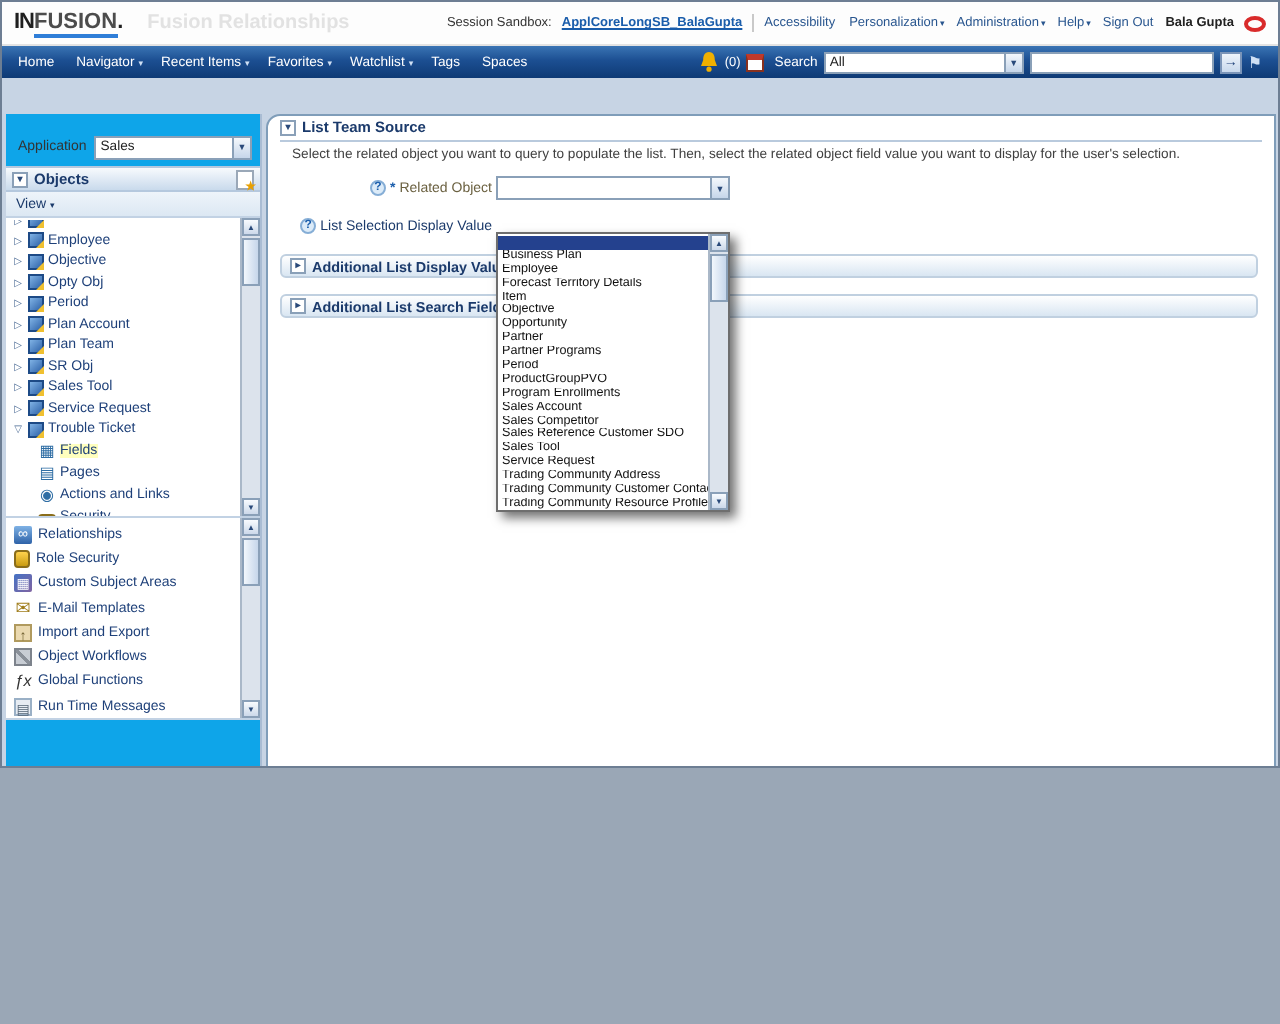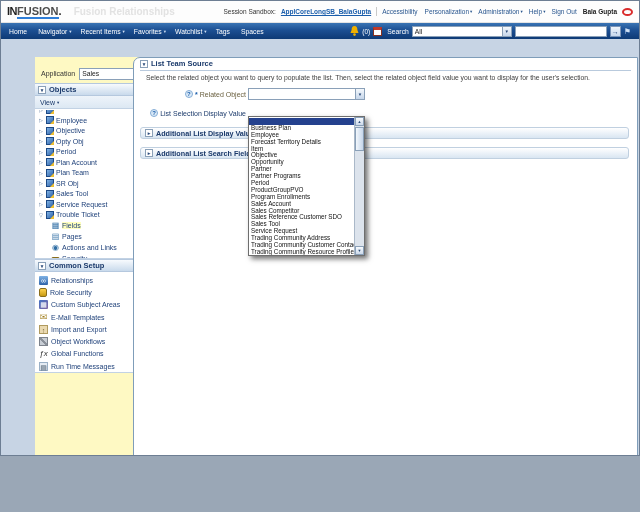--- a/index.html
+++ b/index.html
@@ -1,18 +1,18 @@
 <!DOCTYPE html>
 <html><head>
 <meta charset="utf-8">
 <style>
   * { margin:0; padding:0; box-sizing:border-box; }
   html,body { background:#9aa7b6; }
   #app {
-    position:relative; width:640px; height:456px; overflow:hidden;
+    position:relative; width:640px; height:384px; overflow:hidden;
     background:#c7d4e4; font-family:"Liberation Sans", sans-serif;
     border:1px solid #6d7e93;
   }
 
   
   .banner { position:absolute; top:0; left:0; right:0; height:22px; background:#fdfdfd;
             display:flex; align-items:center; padding:0 6px; border-bottom:1px solid #e3e3e3; }
   .logo { display:flex; align-items:baseline; }
   .logo-in { font-size:11px; font-weight:900; color:#1f1f1f; letter-spacing:-0.5px; }
   .logo-fusion { font-size:11px; font-weight:700; color:#4c4c4c; border-bottom:2px solid #2f7ed8; }
@@ -48,21 +48,21 @@
             font-size:7px; color:#1c3f77; display:flex; align-items:center; justify-content:center; }
   .adv-search { font-size:8px; color:#cfe0f5; }
 
   
   .pagehead { position:absolute; top:38px; left:0; right:0; height:18px;
               background:linear-gradient(#f2f7fc,#d3dfee); border-bottom:1px solid #b8c8dc;
               padding:3px 0 0 8px; font-size:10px; font-weight:bold; color:#1b3a6b; }
 
   
   .sidebar { position:absolute; top:56px; left:2px; width:128px; height:441px;
-             background:#fef9c3; border-right:1px solid #a9bcd3;margin-left:32px; }
+             background:#0ea5e9; border-right:1px solid #a9bcd3; }
   .app-row { height:26px; padding:7px 4px 0 6px; display:flex; align-items:center; gap:4px; font-size:7px; color:#333; }
   .app-select { flex:1; height:12px; }
   .panel-header { height:13px; background:linear-gradient(#f7fafd,#c9daec); border-top:1px solid #b5c8de;
                   border-bottom:1px solid #b5c8de; display:flex; align-items:center; gap:3px; padding:0 3px;
                   font-size:7.5px; font-weight:bold; color:#1b3a6b; }
   .collapse-box { width:8px; height:8px; border:1px solid #8aa0b8; background:#fff; font-size:5px; line-height:6px;
                   text-align:center; color:#2a4a7a; flex:none; }
   .panel-header .spacer { flex:1; }
   .new-obj-icon { width:9px; height:10px; background:#fff; border:1px solid #9aa8b8; position:relative; }
   .new-obj-icon::after { content:"★"; position:absolute; right:-2px; bottom:-3px; font-size:6px; color:#e8a000; }
@@ -366,24 +366,20 @@
             <span class="t-label" data-name="tree-child-label">Security</span>
           </div>
         </div>
       <div class="vscroll" data-name="tree-scrollbar">
         <span class="sb" data-name="scroll-up-icon">▲</span>
         <span class="thumb" data-name="scrollbar-thumb"></span>
         <span class="sb sb-bottom" data-name="scroll-down-icon">▼</span>
       </div>
     </div>
 
-    <div class="panel-header" data-name="common-setup-section-header">
-      <span class="collapse-box" data-name="collapse-icon">▾</span>
-      <span data-name="common-setup-header-label">Common Setup</span>
-    </div>
 
     <div class="list-box" data-name="common-setup-list">
       <div data-name="common-setup-items">
 
           <div class="c-row" data-name="common-setup-row">
             <span class="glyph-icon" data-name="relationships-icon"></span>
             <span data-name="common-setup-label">Relationships</span>
           </div>
 
           <div class="c-row" data-name="common-setup-row">

